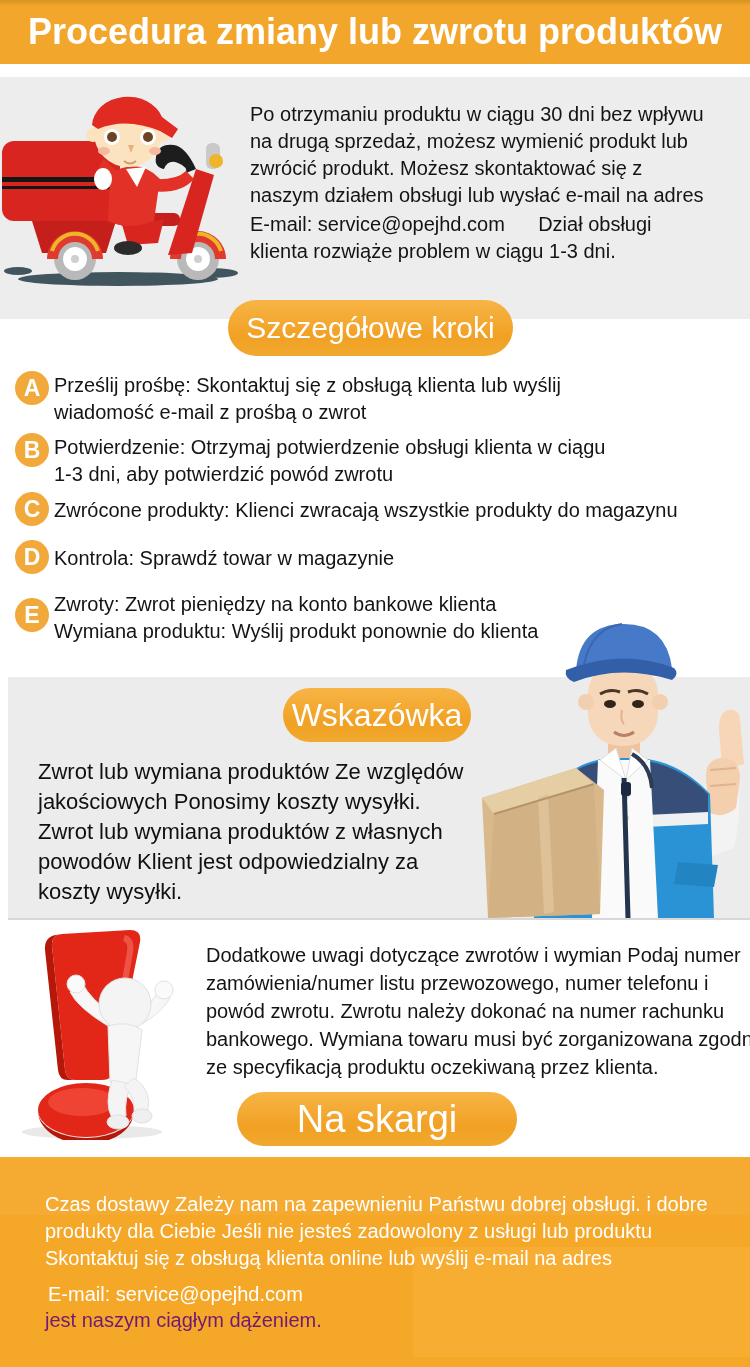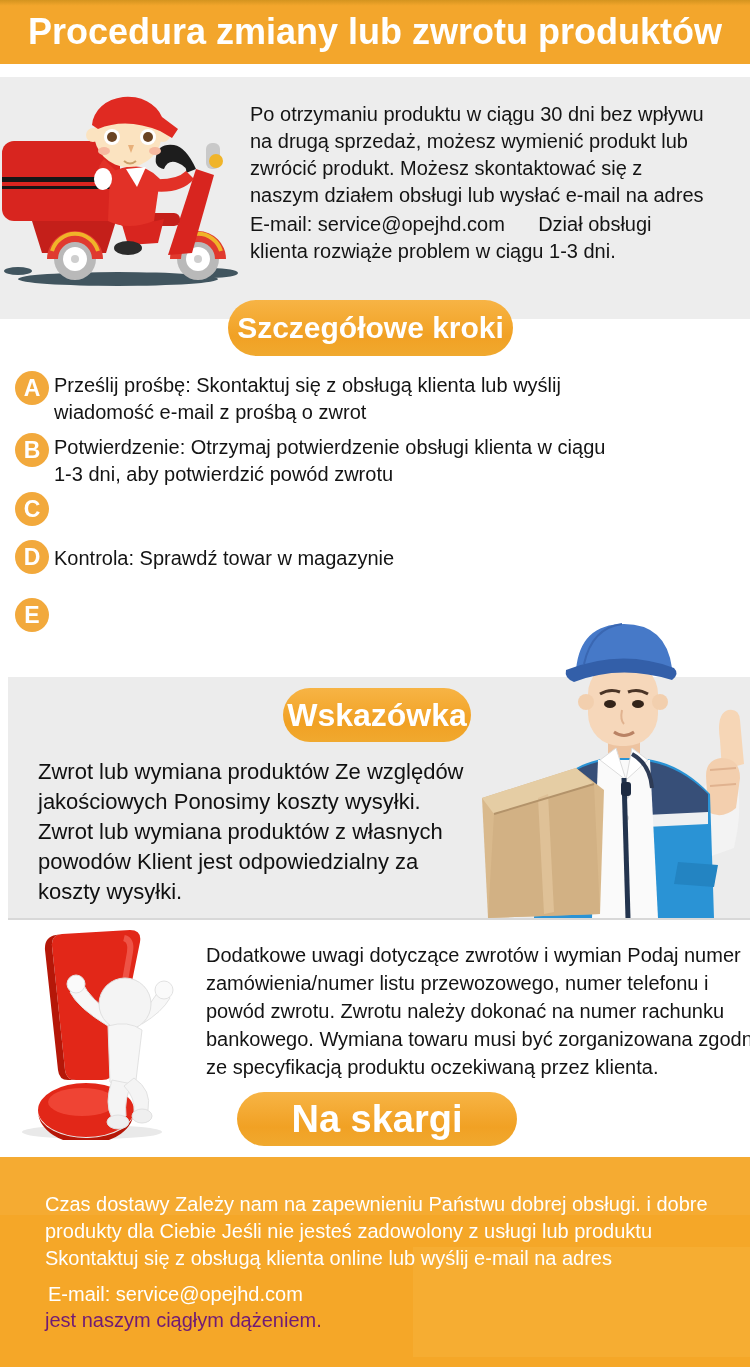--- a/index.html
+++ b/index.html
@@ -24,21 +24,21 @@
   .intro-text{
     position:absolute;left:250px;top:24px;width:500px;
     font-size:20px;line-height:27px;white-space:pre-line;
   }
   .intro-email{
     position:absolute;left:250px;top:134px;width:500px;
     font-size:20px;line-height:27px;white-space:pre-wrap;
   }
   
   .pill{
-    position:absolute;border-radius:28px;color:#fff;font-weight:bold;
+    position:absolute;border-radius:28px;color:#fff;font-weight:normal;
     background:linear-gradient(180deg,#f7b445 0%,#f1a124 65%,#f0a92f 100%);
     display:flex;align-items:center;justify-content:center;white-space:nowrap;text-align:center;
   }
   .pill-steps{left:228px;top:300px;width:285px;height:56px;font-size:30px;}
   .pill-tip{left:283px;top:688px;width:188px;height:54px;font-size:32px;}
   .pill-complaints{left:237px;top:1092px;width:280px;height:54px;font-size:38px;}
   
   .step-row{position:absolute;left:15px;width:700px;display:flex;align-items:flex-start;}
   .step-badge{
     flex:none;width:34px;height:34px;border-radius:50%;
@@ -163,27 +163,30 @@
     <div class="step-text">Prześlij prośbę: Skontaktuj się z obsługą klienta lub wyślij
 wiadomość e-mail z prośbą o zwrot</div>
   </div>
   <div class="step-row step-b">
     <div class="step-badge">B</div>
     <div class="step-text">Potwierdzenie: Otrzymaj potwierdzenie obsługi klienta w ciągu
 1-3 dni, aby potwierdzić powód zwrotu</div>
   </div>
   <div class="step-row step-c">
     <div class="step-badge">C</div>
+    <div class="step-text">Zwrócone produkty: Klienci zwracają wszystkie produkty do magazynu</div>
   </div>
   <div class="step-row step-d">
     <div class="step-badge">D</div>
     <div class="step-text">Kontrola: Sprawdź towar w magazynie</div>
   </div>
   <div class="step-row step-e">
     <div class="step-badge">E</div>
+    <div class="step-text">Zwroty: Zwrot pieniędzy na konto bankowe klienta
+Wymiana produktu: Wyślij produkt ponownie do klienta</div>
   </div>
 
   <div class="tip-section">
     <div class="tip-text">Zwrot lub wymiana produktów Ze względów
 jakościowych Ponosimy koszty wysyłki.
 Zwrot lub wymiana produktów z własnych
 powodów Klient jest odpowiedzialny za
 koszty wysyłki.</div>
   </div>
   <div class="pill pill-tip">

